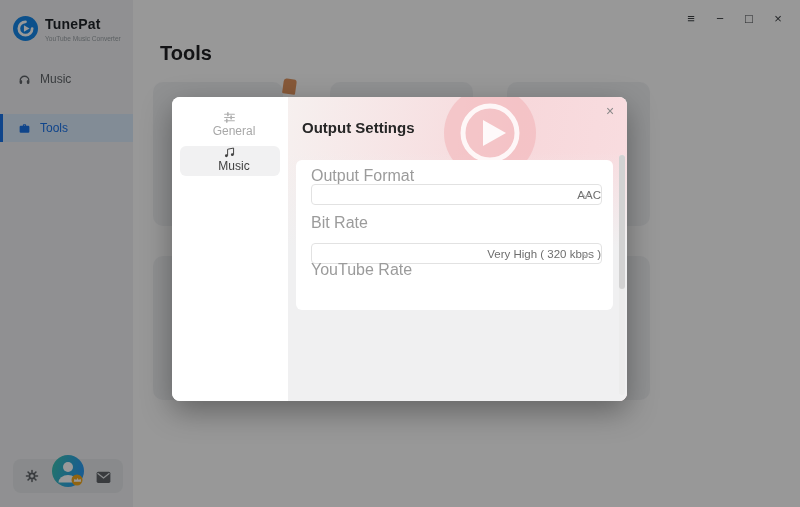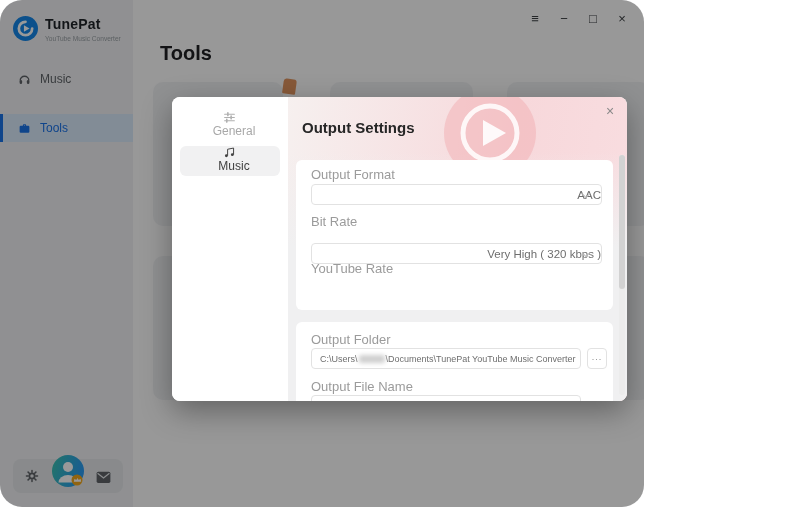--- a/index.html
+++ b/index.html
@@ -1,18 +1,18 @@
 <!DOCTYPE html>
 <html><head>
 <meta charset="utf-8">
 <style>
   * { margin:0; padding:0; box-sizing:border-box; }
   html,body { width:800px; height:507px; }
   body { font-family:"Liberation Sans", sans-serif; }
-  .app { position:relative; width:644px; height:507px; background:#fdfdfe; overflow:hidden;border-radius:22px; }
+  .app { position:relative; width:800px; height:507px; background:#fdfdfe; overflow:hidden; }
 
   
   .titlebar { position:absolute; top:0; left:133px; right:0; height:36px; }
   .win-controls { position:absolute; top:8px; right:12px; display:flex; gap:9px; }
   .win-btn { width:20px; height:20px; display:flex; align-items:center; justify-content:center;
              font-size:13px; color:#3c4043; cursor:pointer; }
 
   
   .sidebar { position:absolute; top:0; left:0; width:133px; height:507px; background:#f0f1f3; }
   .brand { position:absolute; top:16px; left:13px; display:flex; }
@@ -59,21 +59,21 @@
         linear-gradient(100deg, #f6f0ef 0%, #f7d8db 60%, #f9dee1 100%);
   }
   .play-logo { position:absolute; left:156px; top:-10px; width:92px; height:92px; }
   .dlg-title { position:absolute; left:14px; top:22px; font-size:15px; font-weight:700; color:#262626; }
   .dlg-close { position:absolute; top:5px; right:8px; width:18px; height:18px; display:flex;
                align-items:center; justify-content:center; color:#8a8a8a; font-size:14px; cursor:pointer; z-index:5; }
 
   .settings-card { position:absolute; left:8px; width:317px; background:#fff; border-radius:6px; }
   .card-audio { top:63px; height:150px; }
   .card-output { top:225px; height:110px; }
-  .f-label { position:absolute; left:15px; font-size:13px; color:#9b9b9b; }
+  .f-label { position:absolute; left:15px; font-size:16px; color:#9b9b9b; }
   .f-select { position:absolute; left:15px; width:291px; height:21px; background:#fff;
               border:1px solid #e2e2e2; border-radius:4px; display:flex; align-items:center;
               padding-left:12px; font-size:11.5px; color:#6e6e6e; cursor:pointer;justify-content:flex-end; }
   .chev { position:absolute; right:12px; top:6px; width:6px; height:6px;
           border-right:1.4px solid #bdbdbd; border-bottom:1.4px solid #bdbdbd; transform:rotate(45deg); }
   .f-input { position:absolute; left:15px; width:270px; height:21px; background:#fff;
              border:1px solid #e2e2e2; border-radius:4px; display:flex; align-items:center;
              padding-left:8px; font-size:9px; color:#6e6e6e; white-space:nowrap; overflow:hidden; }
   .browse-btn { position:absolute; left:291px; width:20px; height:21px; background:#fff;
                 border:1px solid #e2e2e2; border-radius:4px; font-size:9px; color:#8a8a8a;
@@ -219,33 +219,20 @@
           <span class="chev"></span>
         </div>
         <div class="f-label" style="top:54px;">Bit Rate</div>
         <div class="f-select" style="top:71px;margin-top:12px;">
           <span>Very High ( 320 kbps )</span>
           <span class="chev"></span>
         </div>
         <div class="f-label" style="top:101px;">YouTube Rate</div>
       </div>
 
-      <div class="settings-card card-output">
-        <div class="f-label" style="top:10px;">Output Folder</div>
-        <div class="f-input" style="top:26px;">
-          <span>C:\Users\</span>
-            <span class="blur-redact"></span>
-            <span>\Documents\TunePat YouTube Music Converter</span>
-        </div>
-        <div class="browse-btn" style="top:26px;">...</div>
-        <div class="f-label" style="top:57px;">Output File Name</div>
-        <div class="f-input" style="top:73px;">
-          <span></span>
-        </div>
-      </div>
 
       <div class="scrollbar">
         <div class="scroll-thumb"></div>
       </div>
     </div>
   </div>
 
 </div>
 
 </body></html>

